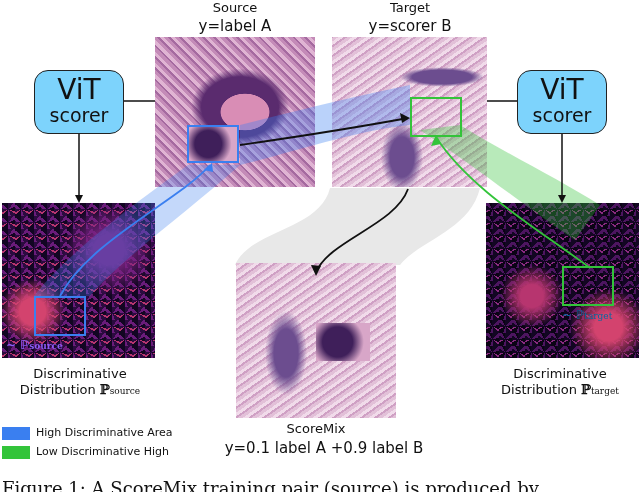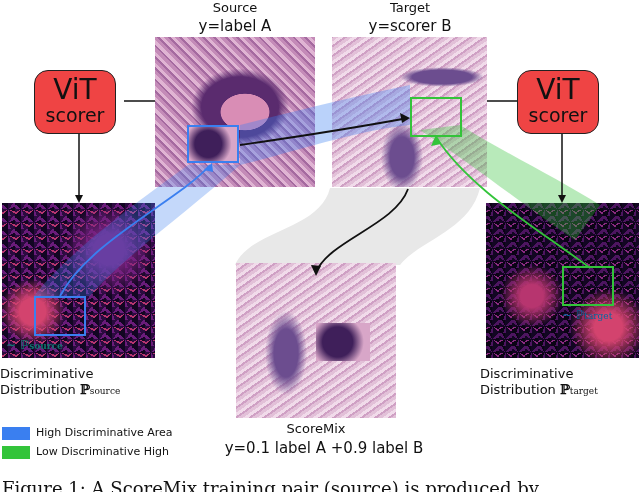--- a/index.html
+++ b/index.html
@@ -1,25 +1,25 @@
 <!DOCTYPE html>
 <html><head>
 <meta charset="utf-8">
 <style>
   html, body { margin:0; padding:0; background:#fff; }
   body { width:640px; height:492px; position:relative; overflow:hidden; font-family:"DejaVu Sans", sans-serif; color:#111; }
   .abs { position:absolute; }
   .title { font-size:13px; text-align:center; }
   .sub { font-size:15px; text-align:center; }
-  .vit { width:82px; height:64px; border:1.5px solid #222; border-radius:14px; background:#ef4444; text-align:center; box-sizing:border-box; }
+  .vit { width:90px; height:64px; border:1.5px solid #222; border-radius:14px; background:#7dd3fc; text-align:center; box-sizing:border-box; }
   .vit .big { font-size:28px; line-height:30px; margin-top:4px; }
   .vit .small { font-size:19px; line-height:20px; }
   .tissue { overflow:hidden; }
   .heat { display:grid; grid-template-columns:repeat(24, 1fr); grid-template-rows:repeat(24,1fr); background:#0a0414; }
-  .label-dist { font-size:13px; line-height:16px; }
+  .label-dist { font-size:13px; text-align:center; line-height:16px; }
   .bbP { font-family:"DejaVu Serif", serif; font-weight:bold; }
   .subscr { font-family:"DejaVu Serif", serif; font-size:9px; }
   .legend-sw { width:28px; height:13px; }
   .legend-txt { font-size:11px; }
   .caption { font-family:"DejaVu Serif", serif; font-size:18px; white-space:nowrap; }
 </style>
 </head>
 <body>
 
 <div class="abs title" style="left:155px;top:0;width:160px;">Source</div>
@@ -50,21 +50,21 @@
   repeating-linear-gradient(-35deg,#e2c0d8 0 3px,#cfa0c4 3px 5px,#f1dbea 5px 8px);">
   <div class="abs" style="left:80px;top:60px;width:54px;height:38px;background:radial-gradient(circle at 40% 50%,#3f1f5a 40%,#d8a6c8 70%);"></div>
 </div>
 
 <div class="abs heat" style="left:2px;top:203px;width:153px;height:155px;
   background:
    radial-gradient(circle at 20% 70%, #d3436e 0 8%, transparent 20%),
    radial-gradient(circle at 70% 30%, #7b2382 0 10%, transparent 30%),
    repeating-conic-gradient(#2b0b3f 0 10%, #6a1c7a 10% 18%, #120622 18% 30%, #b7356f 30% 34%) 0 0/13px 13px;"></div>
 <div class="abs" style="left:34px;top:296px;width:52px;height:40px;border:2px solid #3a7ff0;box-sizing:border-box;"></div>
-<div class="abs" style="left:6px;top:338px;color:#0f766e;font-size:12px;font-weight:bold;"><span>~ ℙ</span><span class="subscr">source</span></div>
+<div class="abs" style="left:6px;top:338px;color:#8b5cf6;font-size:12px;font-weight:bold;"><span>~ ℙ</span><span class="subscr">source</span></div>
 
 <div class="abs heat" style="left:486px;top:203px;width:153px;height:155px;
   background:
    radial-gradient(circle at 30% 60%, #b7356f 0 8%, transparent 22%),
    radial-gradient(circle at 80% 80%, #d3436e 0 8%, transparent 22%),
    repeating-conic-gradient(#120622 0 12%, #4d1560 12% 20%, #0a0414 20% 32%, #8a2a80 32% 36%) 0 0/13px 13px;"></div>
 <div class="abs" style="left:562px;top:266px;width:52px;height:40px;border:2px solid #33c43a;box-sizing:border-box;"></div>
 <div class="abs" style="left:562px;top:308px;color:#0369a1;font-size:12px;font-weight:normal;"><span>~ ℙ</span><span class="subscr">target</span></div>
 
 <svg class="abs" style="left:0;top:0;pointer-events:none;" width="640" height="492">

